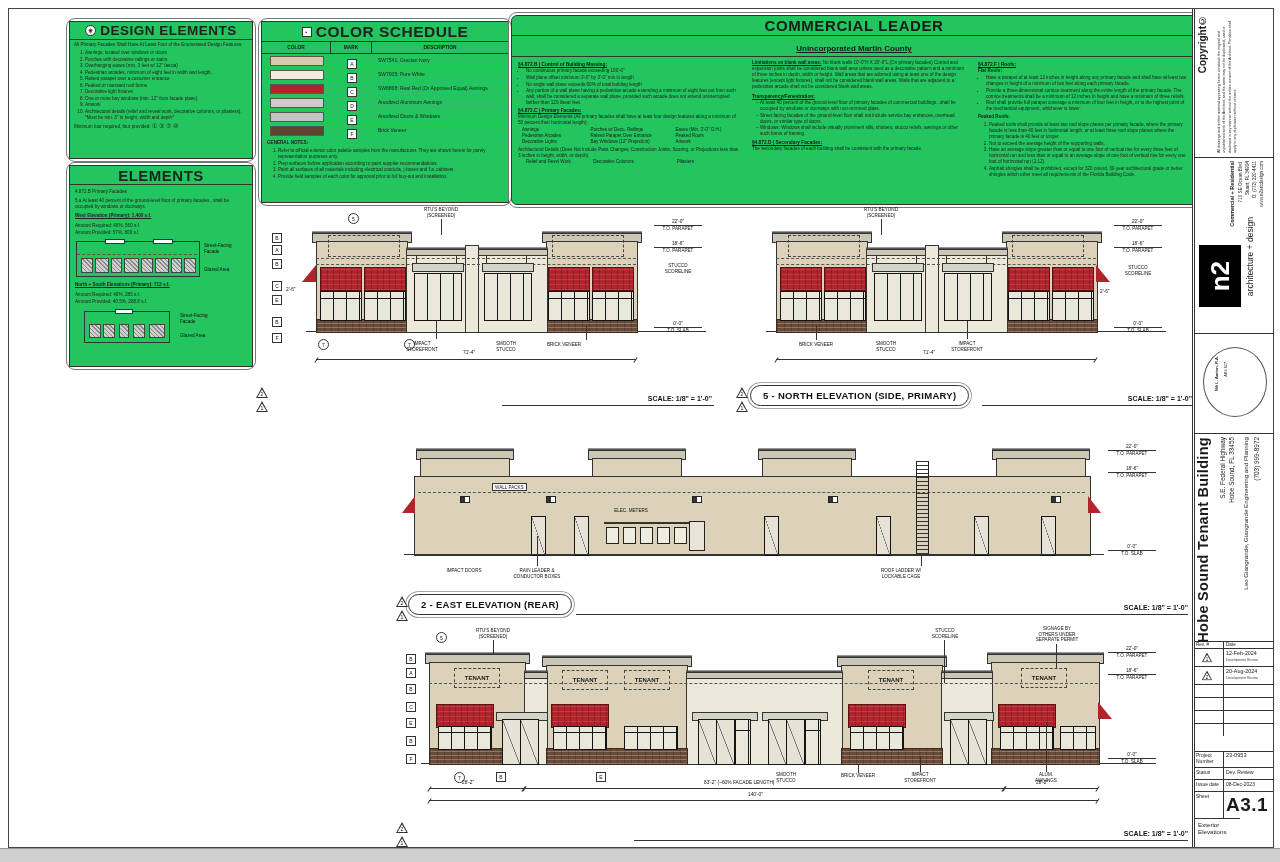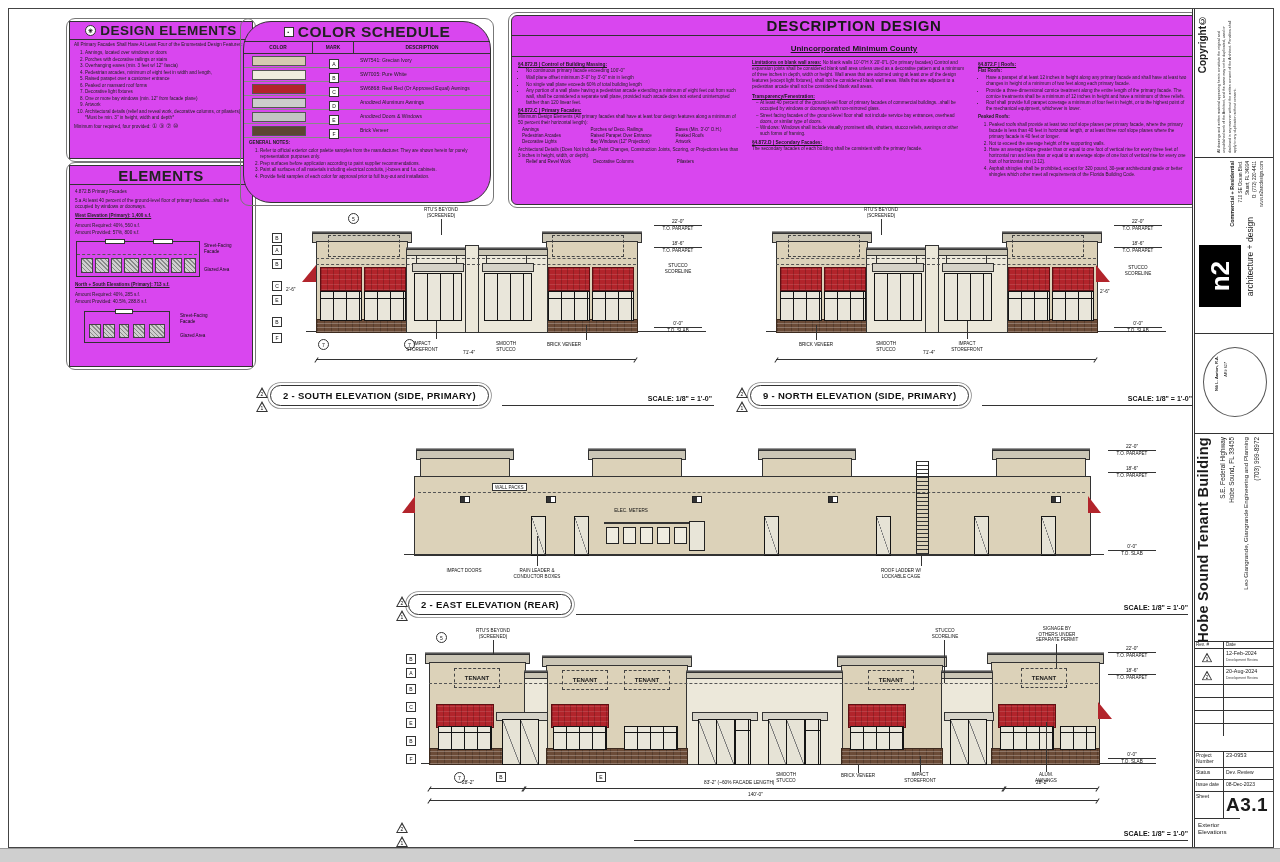--- a/index.html
+++ b/index.html
@@ -2,21 +2,21 @@
 <html><head>
 <meta charset="utf-8">
 <style>
   html,body{margin:0;padding:0}
   body{width:1280px;height:862px;position:relative;overflow:hidden;background:#fff;
        font-family:"Liberation Sans",sans-serif;color:#1a1a1a;}
   .ab{position:absolute}
   .sheet{position:absolute;left:8px;top:8px;width:1264px;height:838px;border:1.6px solid #444;background:#fff}
   .grayband{position:absolute;left:0;bottom:0;width:1280px;height:13px;background:#cfcfcf;border-top:1px solid #9a9a9a}
   
-  .nbox{position:absolute;border:1.2px solid #333;background:#d946ef}
+  .nbox{position:absolute;border:1.2px solid #333;background:#22c55e}
   .nbox::after{content:"";position:absolute;inset:-4px;border:1px solid #777;border-radius:9px;pointer-events:none}
   .btitle{display:flex;align-items:center;justify-content:center;gap:4px;border-bottom:1.2px solid #333;font-weight:bold;letter-spacing:.5px;color:#222}
   .tinytext{font-size:4.6px;line-height:1.3;color:#222}
   ol.tight{margin:2px 0 0 0;padding-left:11px}
   ol.tight li{margin:0 0 .6px 0}
   ul.tight{margin:1px 0 2px 0;padding-left:8px;list-style:disc}
   ul.tight li{margin:0 0 .8px 0}
   .hd{font-size:4.8px;font-weight:bold;text-decoration:underline;margin:2px 0 1px 0}
   .grid3{display:grid;grid-template-columns:1fr 1.25fr 1fr;column-gap:2px;font-size:4.5px;line-height:1.35}
   
@@ -134,21 +134,21 @@
         <div class="hatch ab" style="left:34px;top:12px;width:8px;height:12px"></div>
         <div class="hatch ab" style="left:48px;top:12px;width:10px;height:12px"></div>
         <div class="hatch ab" style="left:64px;top:12px;width:14px;height:12px"></div>
       </div>
       <div class="ann" style="left:110px;top:128px;width:48px;text-align:left">Street-Facing
 Facade</div>
       <div class="ann" style="left:110px;top:148px;width:48px;text-align:left">Glazed Area</div>
     </div>
   </section>
 
-  <section class="nbox" style="left:234px;top:12px;width:246px;height:180px;border-radius:28px;">
+  <section class="nbox" style="left:252px;top:12px;width:246px;height:180px;">
     <div class="btitle" style="height:19px;font-size:15.5px">
       <span class="chip" style="width:8px;height:8px;font-size:5px">▪</span>
       <span>COLOR SCHEDULE</span>
     </div>
     <div style="position:relative">
       <div style="display:flex;border-bottom:1px solid #333;height:11px;font-size:4.8px;font-weight:bold;align-items:center">
         <span style="width:68px;text-align:center">COLOR</span>
         <span style="width:40px;text-align:center;border-left:.8px solid #333;border-right:.8px solid #333;height:100%;display:flex;align-items:center;justify-content:center">MARK</span>
         <span style="flex:1;text-align:center">DESCRIPTION</span>
       </div>
@@ -189,24 +189,24 @@
           <li>Prep surfaces before application according to paint supplier recommendations.</li>
           <li>Paint all surfaces of all materials including electrical conduits, j-boxes and f.a. cabinets.</li>
           <li>Provide field samples of each color for approval prior to full buy-out and installation.</li>
         </ol>
       </div>
     </div>
   </section>
 
   <section class="nbox" style="left:502px;top:6px;width:684px;height:188px;border-radius:6px">
     <div style="text-align:center;border-bottom:1px solid #333;padding:1px 0">
-      <div style="font-size:15px;font-weight:bold;letter-spacing:.6px">DESCRIPTION DESIGN</div>
+      <div style="font-size:15px;font-weight:bold;letter-spacing:.6px">COMMERCIAL LEADER</div>
     </div>
     <div style="text-align:center;border-bottom:1px solid #333;padding:1px 0">
-      <span style="font-size:8px;font-weight:bold;text-decoration:underline">Unincorporated Minimum County</span>
+      <span style="font-size:8px;font-weight:bold;text-decoration:underline">Unincorporated Martin County</span>
     </div>
     <div style="display:flex;padding:3px 6px;gap:10px">
       <div style="width:226px">
         <div class="hd">§4.872.B | Control of Building Massing:</div>
         <ul class="tight tinytext">
           <li>No continuous primary facade exceeding 100'-0"</li>
           <li>Wall plane offset minimum 3'-0" by 3'-0" min in length</li>
           <li>No single wall plane exceeds 60% of total building length</li>
           <li>Any portion of a wall plane having a pedestrian arcade extending a minimum of eight feet out from such wall, shall be considered a separate wall plane, provided such arcade does not extend uninterrupted farther than 120 linear feet.</li>
         </ul>
@@ -314,21 +314,20 @@
     <span class="circ ab" style="left:148px;top:138px">7</span>
     <div class="ann" style="left:140px;top:140px;width:52px">IMPACT
 STOREFRONT</div>
     <div class="ln ab" style="left:180px;top:120px;width:1px;height:18px"></div>
     <div class="ann" style="left:228px;top:140px;width:44px">SMOOTH
 STUCCO</div>
     <div class="ann" style="left:278px;top:141px;width:60px">BRICK VENEER</div>
     <div class="ln ab" style="left:330px;top:124px;width:1px;height:15px"></div>
     <div class="dimline" style="left:60px;top:158px;width:320px"></div>
     <div class="dim" style="left:207px;top:149px">71'-4"</div>
-    <div class="cloudtitle" style="left:14px;top:184px">2 - SOUTH ELEVATION (SIDE, PRIMARY)</div>
     <div class="trule" style="left:246px;top:204px;width:212px"></div>
     <div class="scale" style="right:4px;top:194px">SCALE: 1/8" = 1'-0"</div>
     <div class="revtri" style="left:0;top:186px">
         <span class="t"></span>
         <span class="t2"></span>
         <span class="n">2</span>
       </div>
     <div class="revtri" style="left:0;top:200px">
         <span class="t"></span>
         <span class="t2"></span>
@@ -379,21 +378,21 @@
     <div class="dim" style="left:364px;top:88px">2'-6"</div>
     <div class="ann" style="left:50px;top:141px;width:60px">BRICK VENEER</div>
     <div class="ln ab" style="left:80px;top:124px;width:1px;height:15px"></div>
     <div class="ann" style="left:128px;top:140px;width:44px">SMOOTH
 STUCCO</div>
     <div class="ann" style="left:205px;top:140px;width:52px">IMPACT
 STOREFRONT</div>
     <div class="ln ab" style="left:231px;top:120px;width:1px;height:18px"></div>
     <div class="dimline" style="left:40px;top:158px;width:320px"></div>
     <div class="dim" style="left:187px;top:149px">71'-4"</div>
-    <div class="cloudtitle" style="left:14px;top:184px">9 - NORTH ELEVATION (SIDE, PRIMARY)</div>
+    <div class="cloudtitle" style="left:14px;top:184px">5 - NORTH ELEVATION (SIDE, PRIMARY)</div>
     <div class="trule" style="left:246px;top:204px;width:210px"></div>
     <div class="scale" style="right:4px;top:194px">SCALE: 1/8" = 1'-0"</div>
     <div class="revtri" style="left:0;top:186px">
         <span class="t"></span>
         <span class="t2"></span>
         <span class="n">2</span>
       </div>
     <div class="revtri" style="left:0;top:200px">
         <span class="t"></span>
         <span class="t2"></span>

